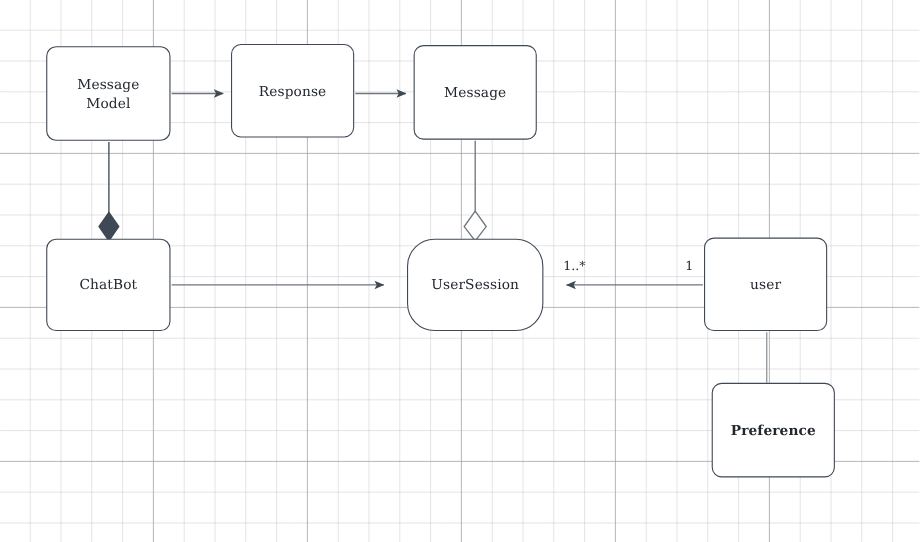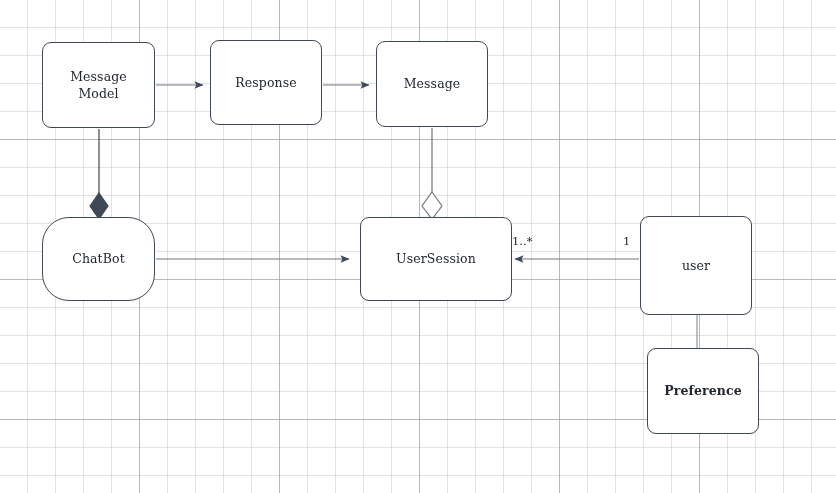--- a/index.html
+++ b/index.html
@@ -115,29 +115,29 @@
   </div>
 
   <div class="node" style="left:376px; top:41px; width:112px; height:86px;">
     <span class="node-label">Message</span>
   </div>
 
   <div class="node" style="left:210px; top:40px; width:112px; height:85px;">
     <span class="node-label">Response</span>
   </div>
 
-  <div class="node" style="left:42px; top:217px; width:113px; height:84px;border-radius:27px;">
+  <div class="node" style="left:42px; top:217px; width:113px; height:84px;">
     <span class="node-label">ChatBot</span>
   </div>
 
-  <div class="node" style="left:360px; top:217px; width:152px; height:84px;">
+  <div class="node" style="left:370px; top:217px; width:124px; height:84px;border-radius:25px;">
     <span class="node-label">UserSession</span>
   </div>
 
-  <div class="node" style="left:640px; top:216px; width:112px; height:99px;">
+  <div class="node" style="left:640px; top:216px; width:112px; height:85px;">
     <span class="node-label">user</span>
   </div>
 
   <div class="node" style="left:647px; top:348px; width:112px; height:86px;font-weight:bold;">
     <span class="node-label">Preference</span>
   </div>
 
   <div class="edge-label" style="left:512px; top:234px;">1..*</div>
 
   <div class="edge-label" style="left:623px; top:234px;">1</div>

